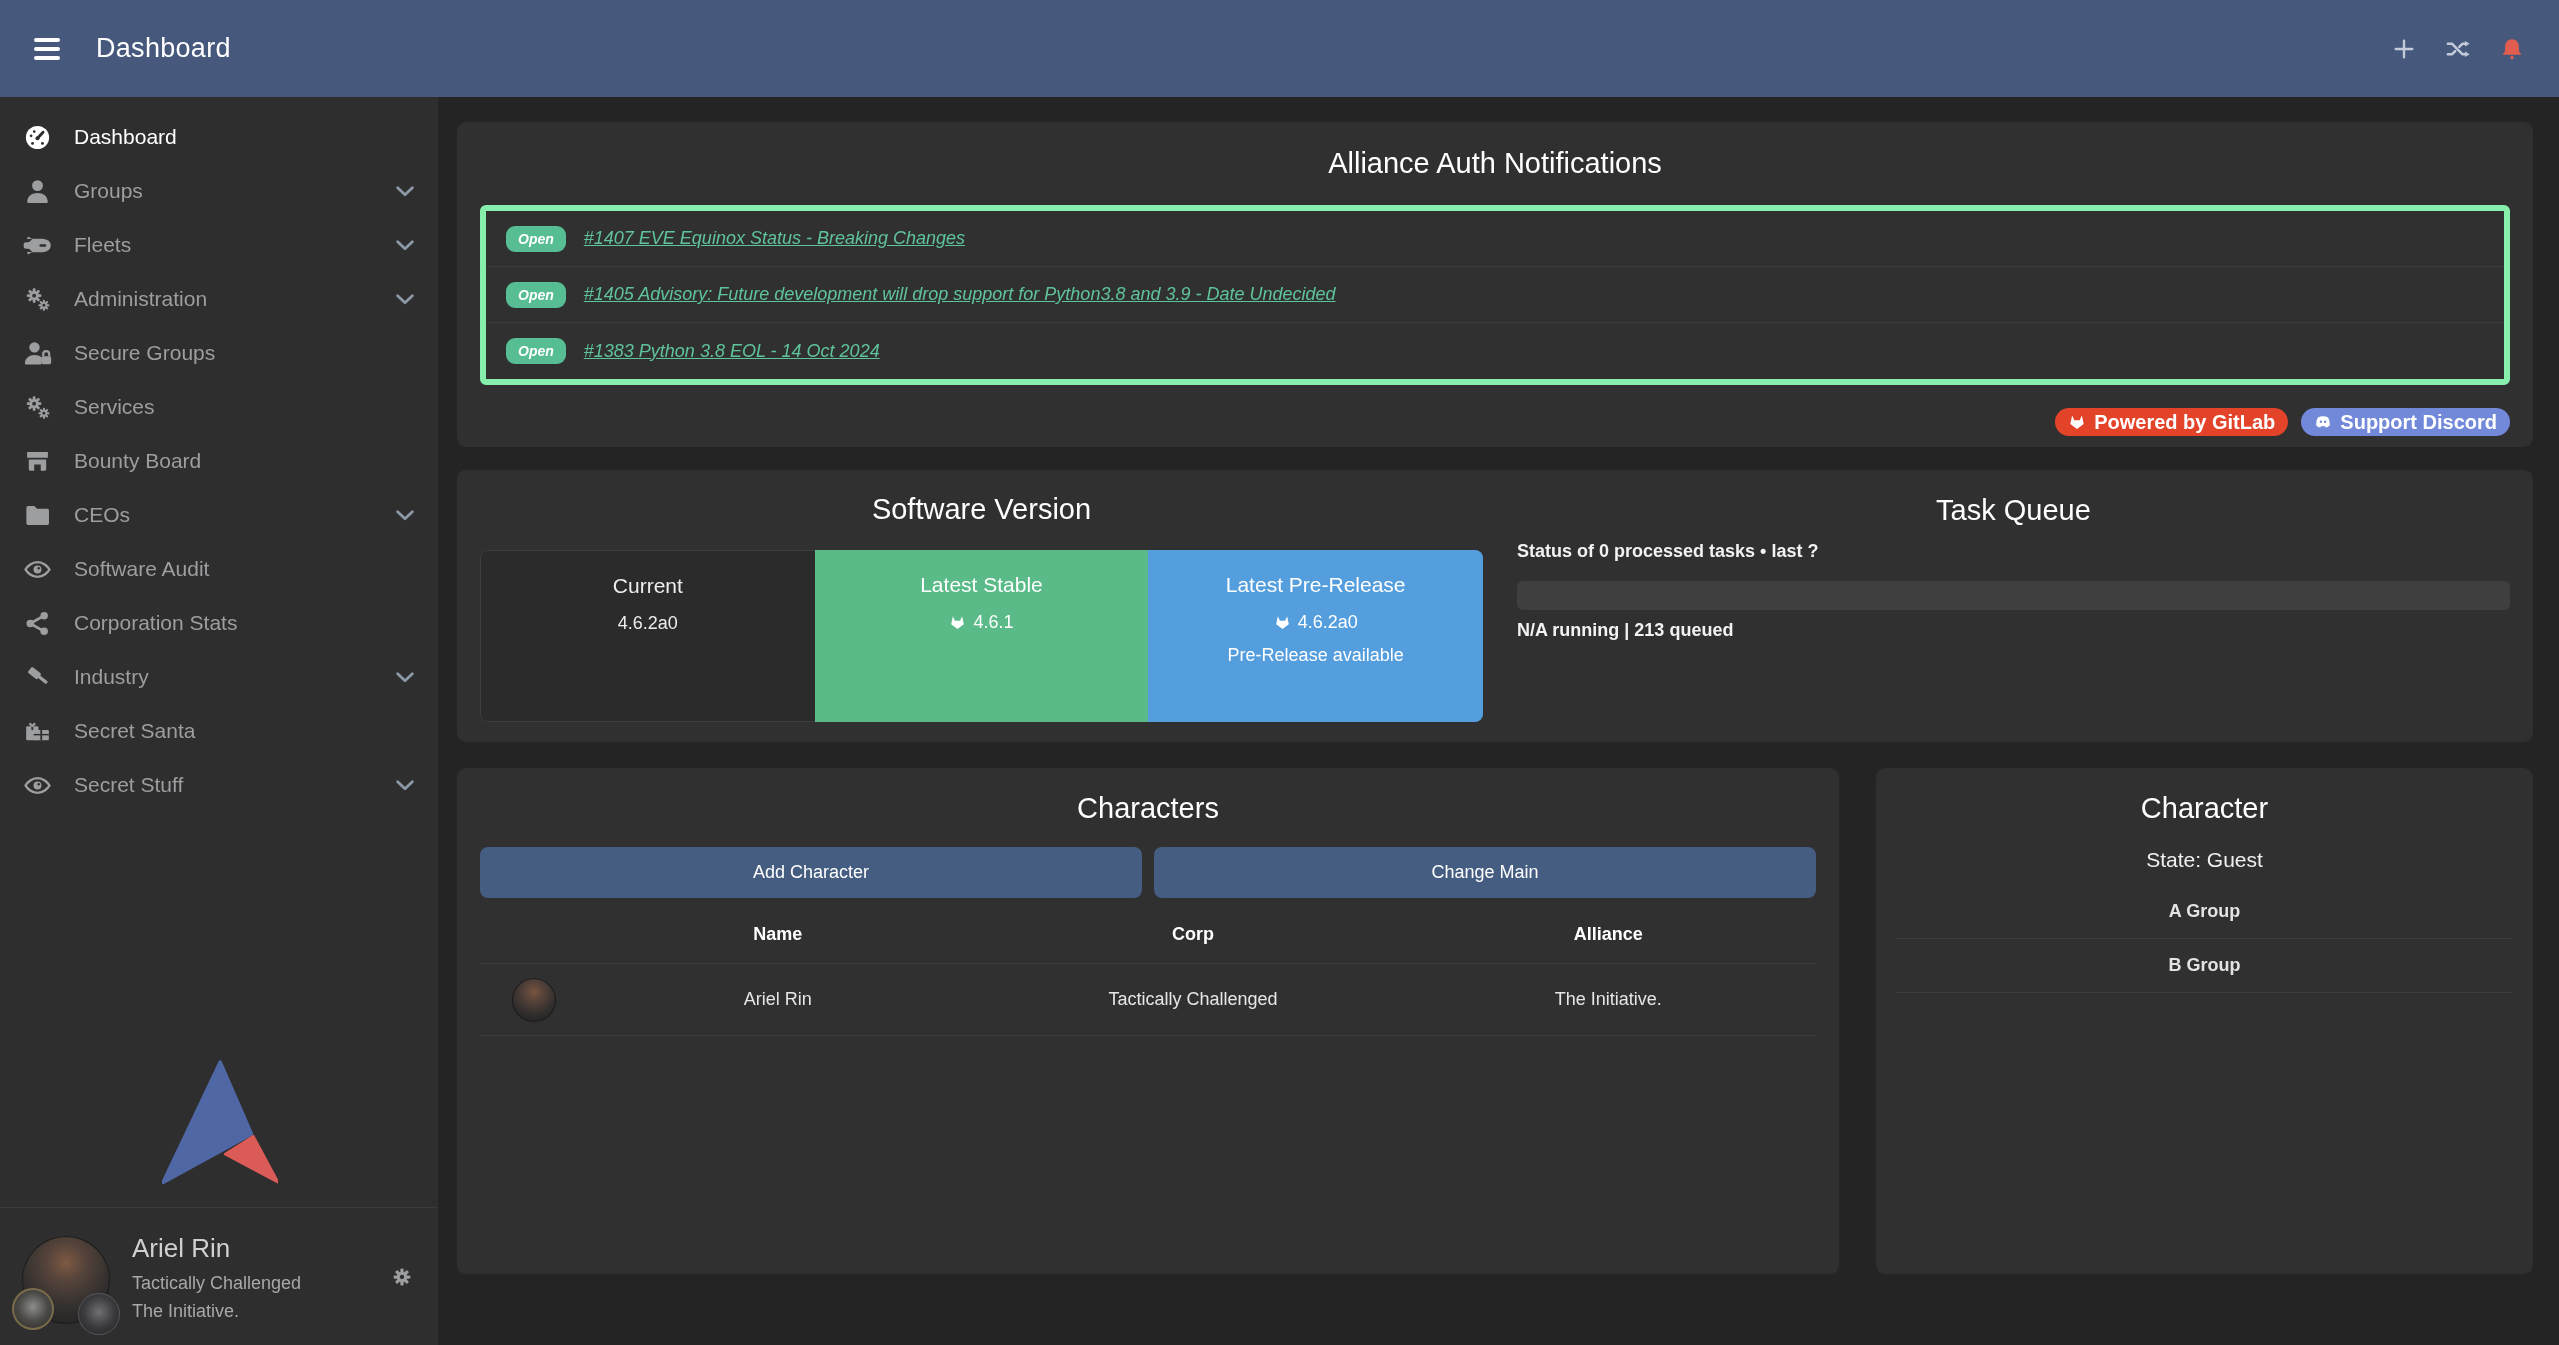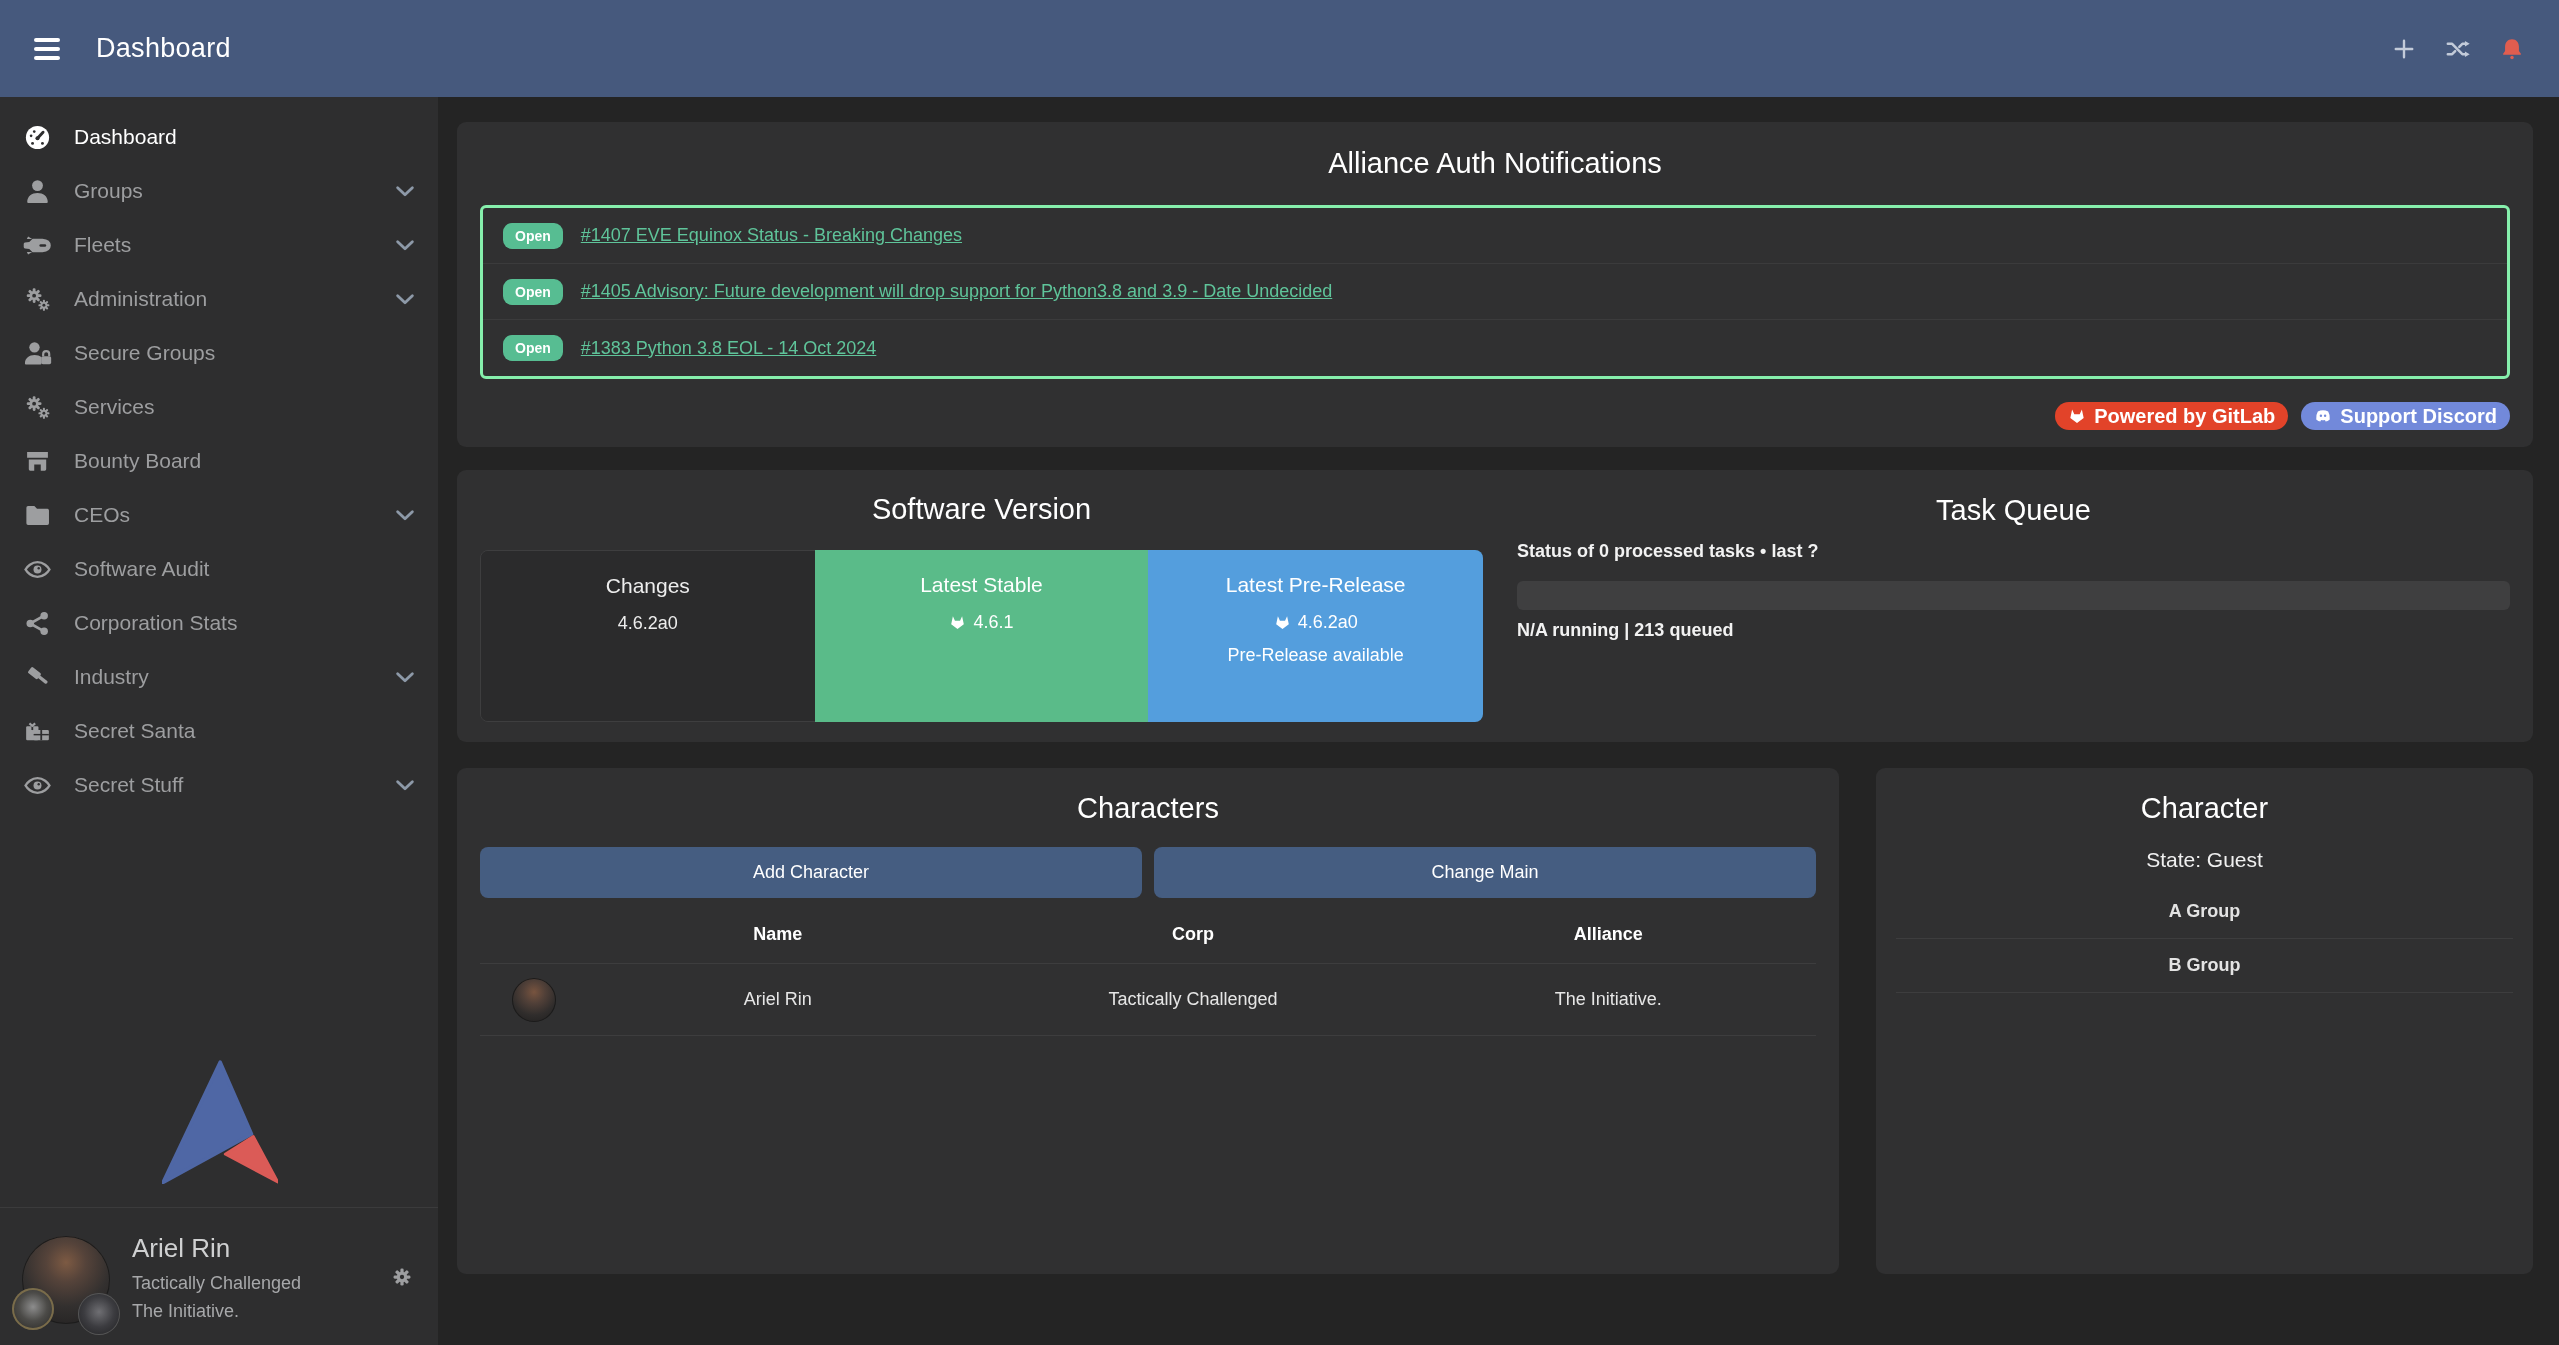--- a/index.html
+++ b/index.html
@@ -83,21 +83,21 @@
   .content { position:absolute; left:457px; top:122px; width:2076px; }
   .panel {
     background:var(--panel-bg,#303031); border-radius:9px;
   }
   .panel h2 { font-size:29px; font-weight:400; color:#fff; text-align:center; }
 
   
   .panel-notifications { height:325px; padding:24px 23px 0 23px; }
   .panel-notifications h2 { margin-top:1px; }
   .notif-list {
-    list-style:none; margin-top:25px; border:3px solid #86efac; border-radius:6px;
+    list-style:none; margin-top:25px; border:6px solid #86efac; border-radius:6px;font-style:italic;
   }
   .notif-list li {
     display:flex; align-items:center; height:56px; padding:0 20px;
     border-bottom:1px solid #3b3b3c;
   }
   .notif-list li:last-child { border-bottom:none; }
   .badge-open {
     background:var(--green,#57bd92); color:#fff; font-size:14px; font-weight:bold;
     padding:6px 12px; border-radius:9px; line-height:1;
   }
@@ -500,21 +500,21 @@
           <span>Support Discord</span>
         </a>
       </div>
     </section>
 
     <section class="panel panel-status">
       <div class="sv-col">
         <h2>Software Version</h2>
         <div class="version-box">
           <div class="vcell current">
-            <div class="vlabel">Changes</div>
+            <div class="vlabel">Current</div>
             <div class="vversion">
                 <span>4.6.2a0</span>
               </div>
           </div>
           <div class="vcell stable">
             <div class="vlabel">Latest Stable</div>
             <div class="vversion">
               <svg style="color:#fff">
                   <use href="#i-tanuki"></use>
                 </svg>

